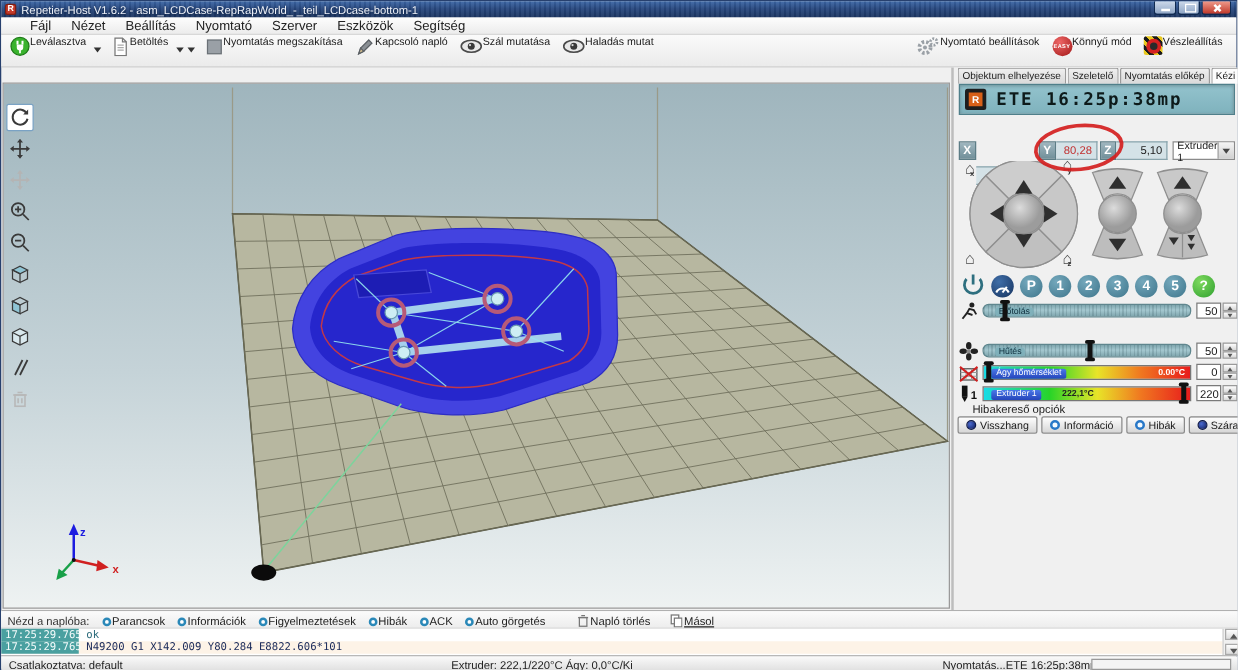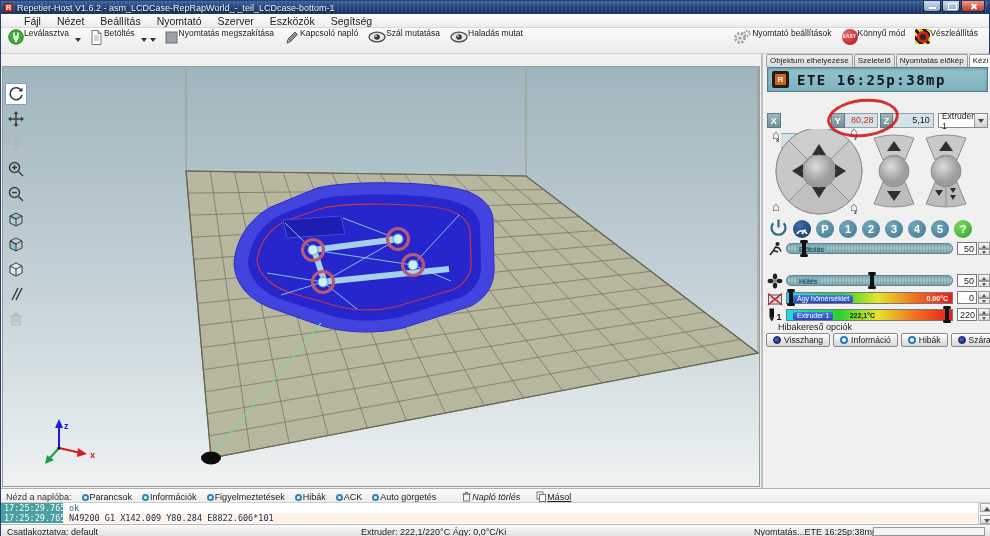--- a/index.html
+++ b/index.html
@@ -669,21 +669,21 @@
           <span>Hibák</span>
         </span>
       <span class="chip">
           <span class="dot ring2"></span>
           <span>ACK</span>
         </span>
       <span class="chip">
           <span class="dot ring2"></span>
           <span>Auto görgetés</span>
         </span>
-      <span class="chip" style="margin-left:16px;font-style:italic;">
+      <span class="chip" style="margin-left:16px;">
         <svg width="9" height="11" fill="none" stroke="#777">
             <rect x="1.5" y="3" width="6" height="7"></rect>
             <path d="M0.5 3h8M3 1.5h3"></path>
           </svg>
         <span>Napló törlés</span>
         </span>
       <span class="chip" style="margin-left:6px;text-decoration:underline;">
         <svg width="10" height="11" fill="#fff" stroke="#777">
             <rect x="1" y="1" width="6" height="7"></rect>
             <rect x="3.5" y="3.5" width="6" height="7"></rect>

